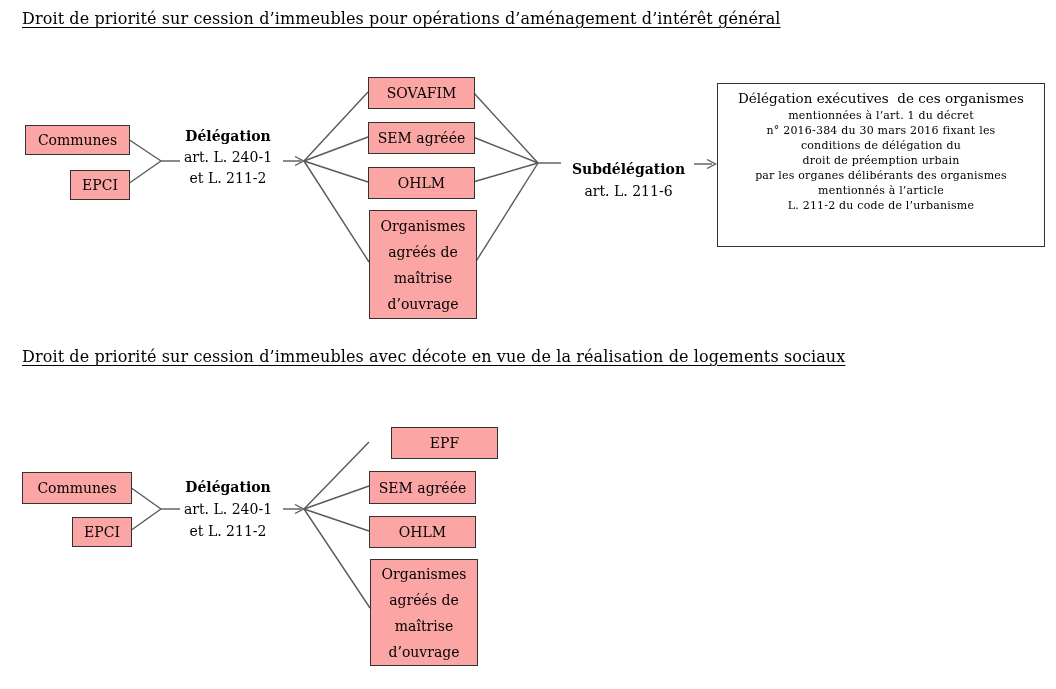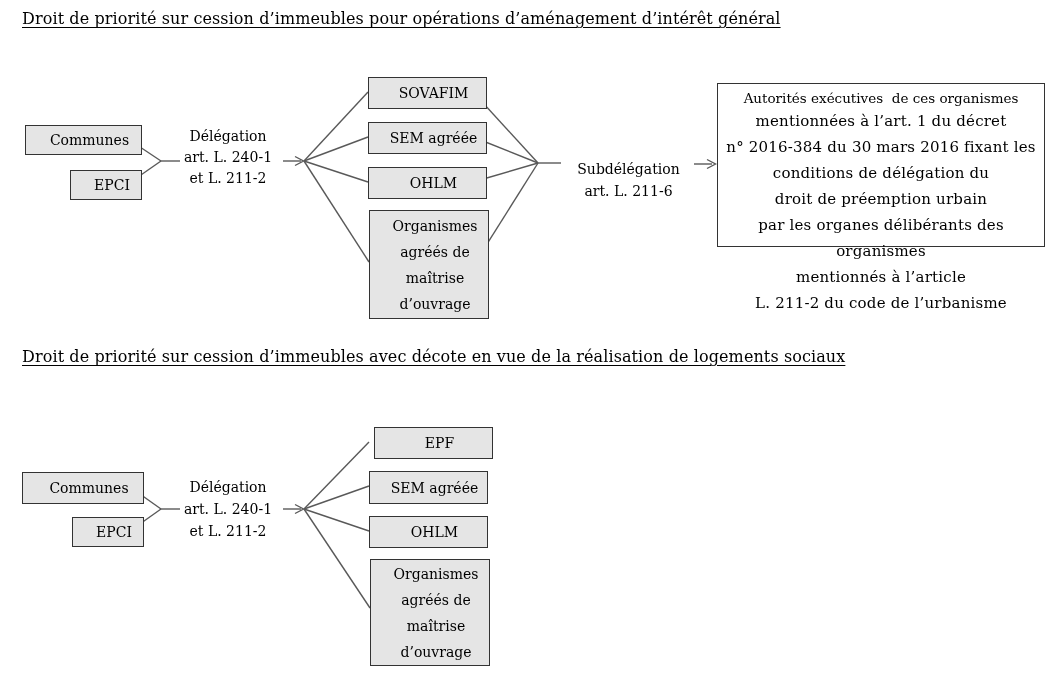--- a/index.html
+++ b/index.html
@@ -6,34 +6,34 @@
   .page{
     position:relative;width:1056px;height:689px;background:#ffffff;
     font-family:"DejaVu Serif","Liberation Serif",serif;color:#000000;overflow:hidden;
   }
   .svglayer{position:absolute;left:0;top:0;pointer-events:none;}
   .title{
     position:absolute;left:22px;font-size:16px;text-decoration:underline;
     text-underline-offset:3px;white-space:nowrap;letter-spacing:0.1px;
   }
   .box{
-    position:absolute;border:1.5px solid #333333;background:#e5e5e5;
+    position:absolute;border:1.5px solid #333333;background:#fca5a5;
     display:flex;align-items:center;justify-content:center;
-    text-align:center;font-size:14px;line-height:26px;white-space:pre-line;padding-left:12px;
+    text-align:center;font-size:14px;line-height:26px;white-space:pre-line;
   }
   .lbl{
     position:absolute;text-align:center;font-size:14px;
   }
-  .lbl .b{font-weight:normal;}
+  .lbl .b{font-weight:bold;}
   .bigbox{
     position:absolute;border:1.5px solid #333333;background:#ffffff;
     text-align:center;box-sizing:border-box;padding-top:5px;
   }
   .bb-head{font-size:13.5px;line-height:19px;white-space:pre-wrap;}
-  .bb-body{font-size:15px;line-height:26px;white-space:pre-line;letter-spacing:0.2px;}
+  .bb-body{font-size:11px;line-height:15px;white-space:pre-line;letter-spacing:0.2px;}
 </style>
 </head>
 <body>
 
 <div class="page">
 
   <svg class="svglayer" width="1056" height="689" viewBox="0 0 1056 689">
     <g stroke="#595959" stroke-width="1.4" fill="none">
 
       <line x1="128" y1="139" x2="161" y2="161"></line>
@@ -89,42 +89,42 @@
 agréés de
 maîtrise
 d’ouvrage</div>
 
   <div class="lbl" style="left:566px;top:158px;width:125px;line-height:22px;">
     <div class="b">Subdélégation</div>
     <div>art. L. 211-6</div>
   </div>
 
   <div class="bigbox" style="left:717px;top:83px;width:328px;height:164px;">
-    <div class="bb-head">Autorités exécutives  de ces organismes</div>
+    <div class="bb-head">Délégation exécutives  de ces organismes</div>
     <div class="bb-body">mentionnées à l’art. 1 du décret
 n° 2016-384 du 30 mars 2016 fixant les
 conditions de délégation du
 droit de préemption urbain
 par les organes délibérants des organismes
 mentionnés à l’article
 L. 211-2 du code de l’urbanisme</div>
   </div>
 
   <div class="title" style="top:347px;text-align:right;">Droit de priorité sur cession d’immeubles avec décote en vue de la réalisation de logements sociaux</div>
 
   <div class="box" style="left:22px;top:472px;width:108px;height:30px;">Communes</div>
   <div class="box" style="left:72px;top:517px;width:58px;height:28px;">EPCI</div>
 
   <div class="lbl" style="left:172px;top:476px;width:112px;line-height:22px;">
     <div class="b">Délégation</div>
     <div>art. L. 240-1</div>
     <div>et L. 211-2</div>
   </div>
 
-  <div class="box" style="left:374px;top:427px;width:105px;height:30px;">EPF</div>
+  <div class="box" style="left:391px;top:427px;width:105px;height:30px;">EPF</div>
   <div class="box" style="left:369px;top:471px;width:105px;height:31px;">SEM agréée</div>
   <div class="box" style="left:369px;top:516px;width:105px;height:30px;">OHLM</div>
   <div class="box" style="left:370px;top:559px;width:106px;height:105px;">Organismes
 agréés de
 maîtrise
 d’ouvrage</div>
 
 </div>
 
 </body></html>

